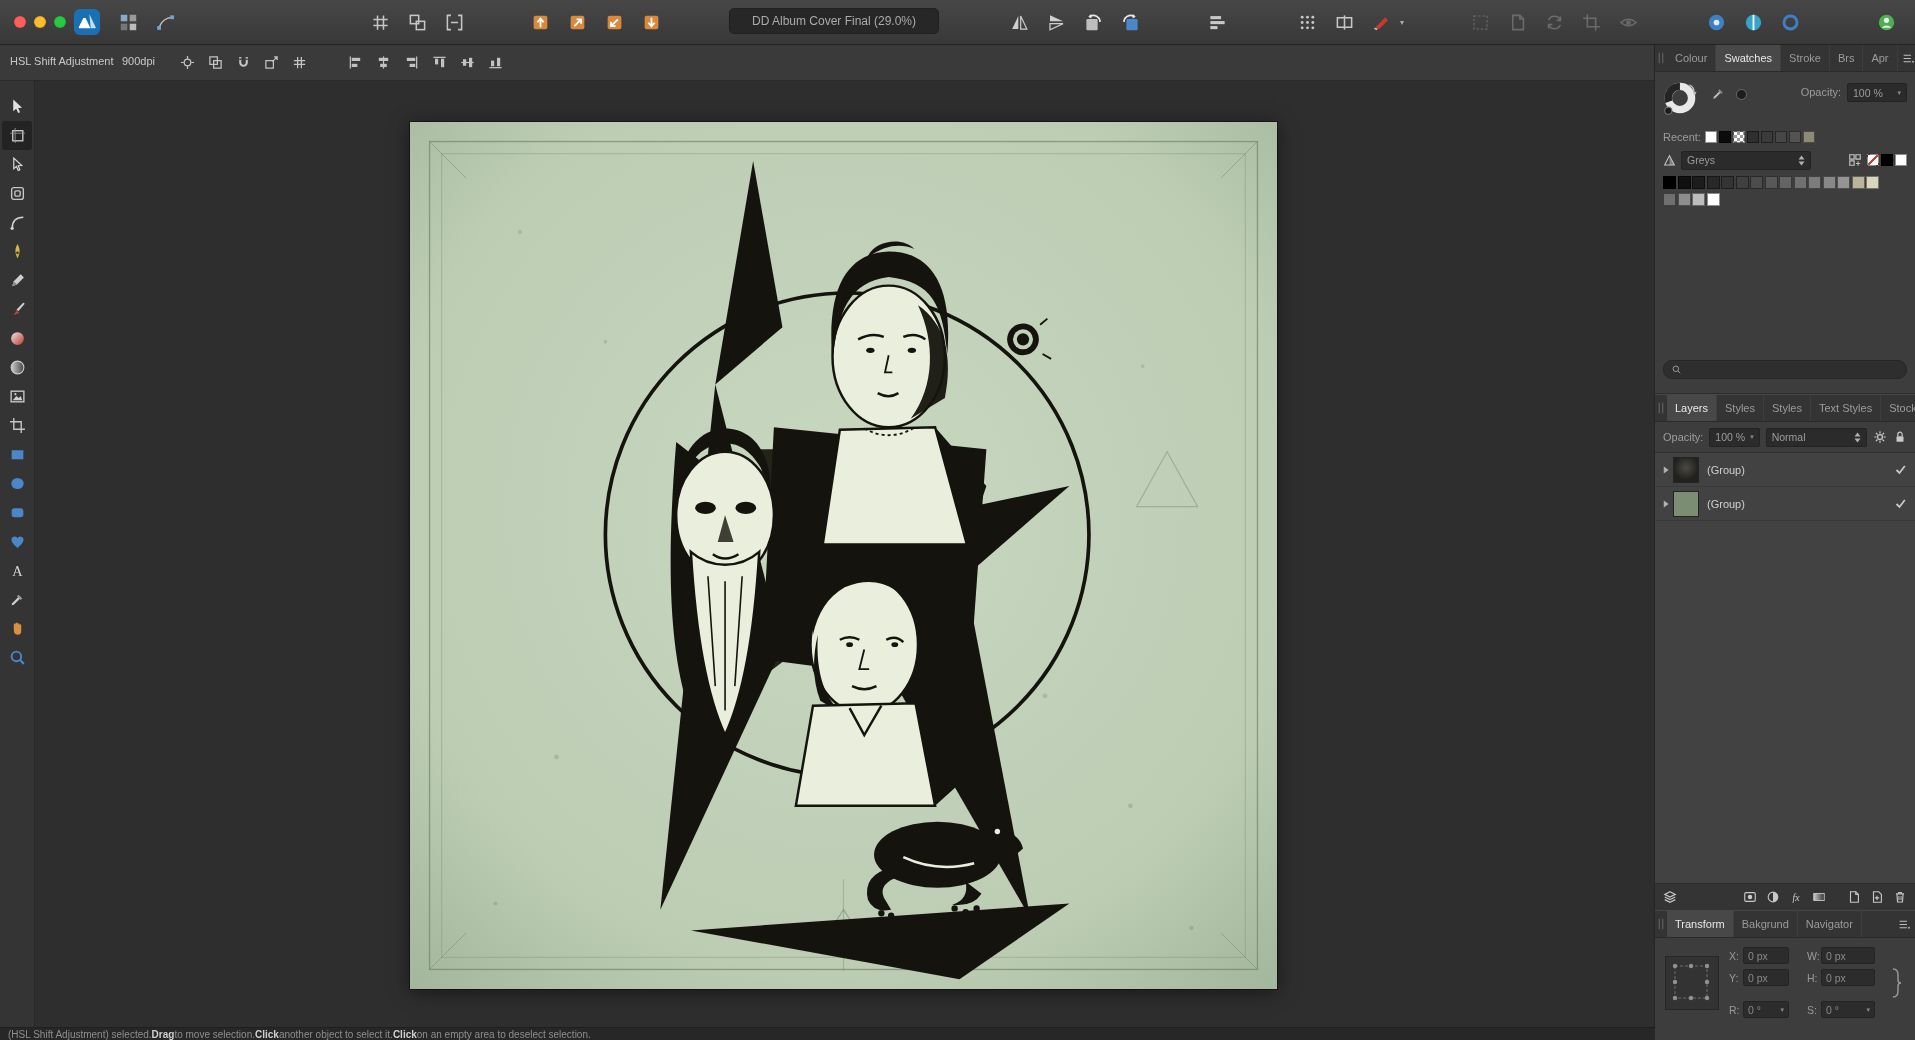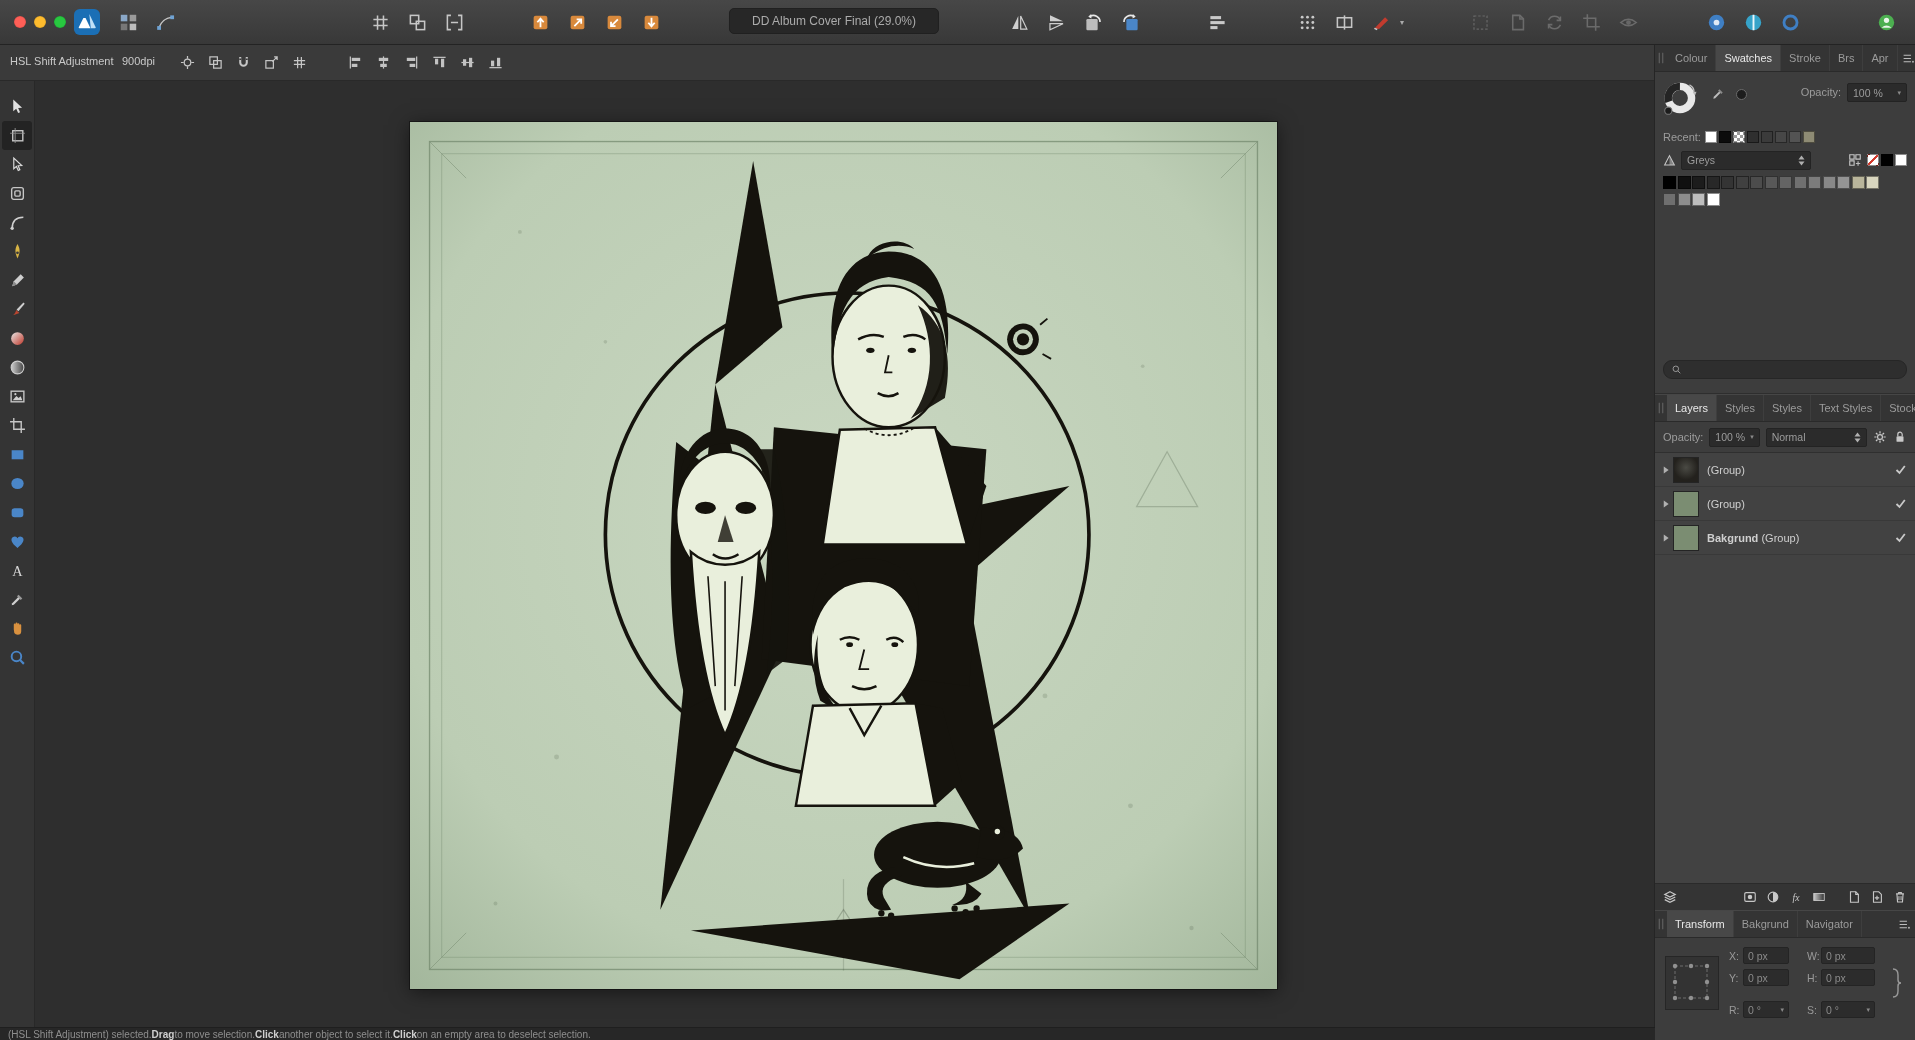--- a/index.html
+++ b/index.html
@@ -846,34 +846,20 @@
             </svg>
           </span>
           <span class="lthumb t-green"></span>
           <span class="llabel">(Group)</span>
           <span class="lcheck">
             <svg viewBox="0 0 11 11">
               <path d="M1.5 6 L4.5 9 L9.8 2" fill="none" stroke="#c9c9c9" stroke-width="1.8"></path>
             </svg>
           </span>
         </div>
-        <div class="lrow">
-          <span class="lcaret">
-            <svg viewBox="0 0 8 9">
-              <path d="M1.5 0.5 L7 4.5 L1.5 8.5 Z" fill="#b0b0b0"></path>
-            </svg>
-          </span>
-          <span class="lthumb t-green"></span>
-          <span class="llabel"><b>Bakgrund </b>(Group)</span>
-          <span class="lcheck">
-            <svg viewBox="0 0 11 11">
-              <path d="M1.5 6 L4.5 9 L9.8 2" fill="none" stroke="#c9c9c9" stroke-width="1.8"></path>
-            </svg>
-          </span>
-        </div>
       </div>
     <div class="layers-fill"></div>
     <div class="layers-footer" id="layers-footer">
         <span class="icon fbtn">
           <svg viewBox="0 0 16 16">
             <path d="M8 2 L14 5 L8 8 L2 5 Z" stroke="#c6c6c6" fill="none" stroke-width="1.3"></path>
             <path d="M2 8 L8 11 L14 8 M2 11 L8 14 L14 11" stroke="#c6c6c6" fill="none" stroke-width="1.3"></path>
           </svg>
         </span>
         <span class="spacer"></span>

